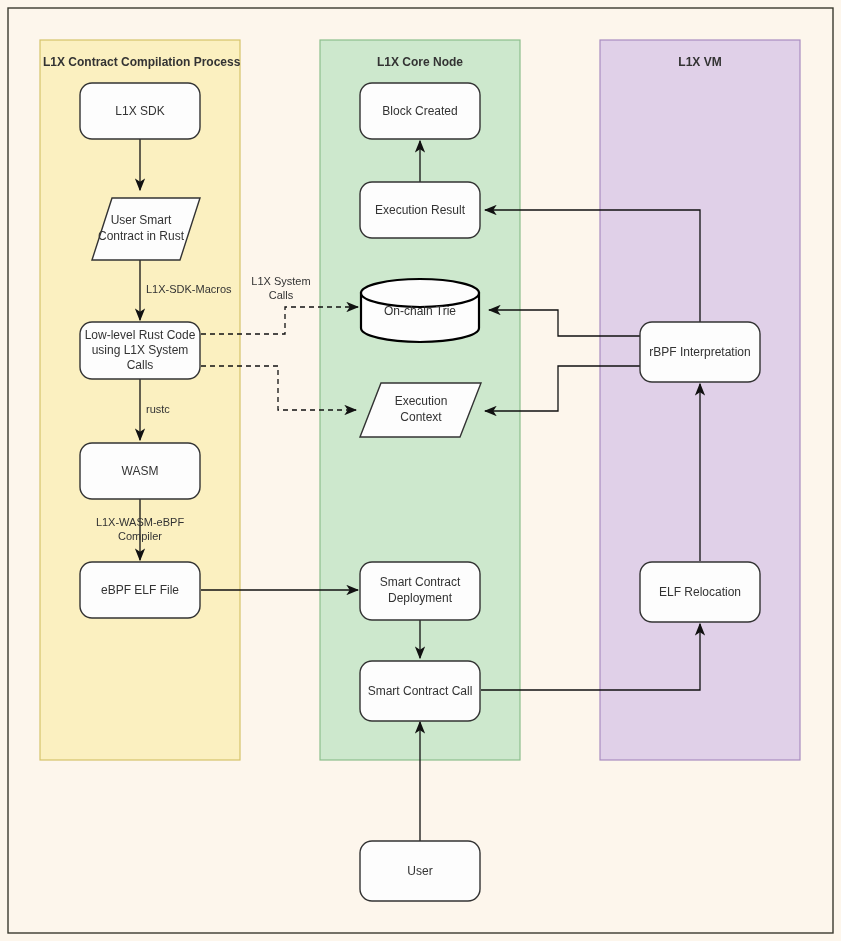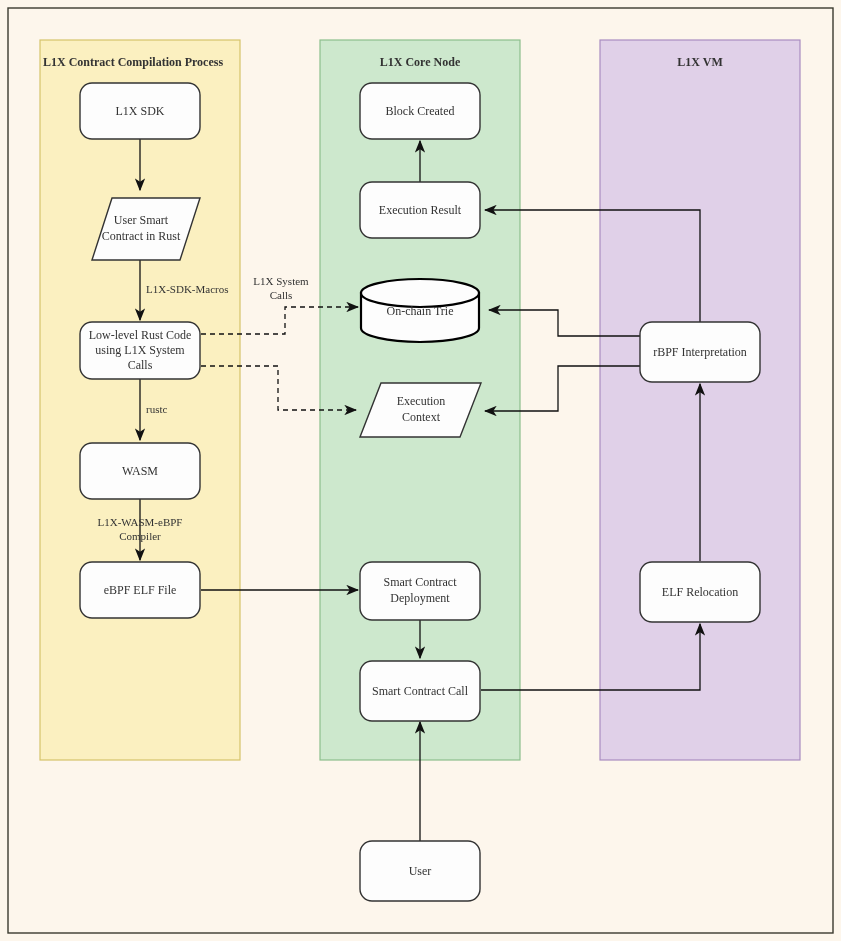--- a/index.html
+++ b/index.html
@@ -1,20 +1,20 @@
 <!DOCTYPE html>
 <html><head>
 <meta charset="utf-8">
 <style>
   html,body{margin:0;padding:0;background:#fdf6ec;}
   body{
     font-family:"Liberation Sans", sans-serif;
     width:841px;height:941px;overflow:hidden;
   }
-  #canvas{position:relative;width:841px;height:941px;background:#fdf6ec;font-family:Liberation Serif, serif;}
+  #canvas{position:relative;width:841px;height:941px;background:#fdf6ec;}
   svg#diagram{position:absolute;left:0;top:0;width:841px;height:941px;display:block;}
   .lane-title{font-size:12px;font-weight:bold;fill:#333333;}
   .node-label{font-size:12px;fill:#333333;}
   .edge-label{font-size:11px;fill:#333333;}
   .shape{fill:#fdfdfd;stroke:#333333;stroke-width:1.4;}
   .shape-db{fill:#fdfdfd;stroke:#000000;stroke-width:2.2;}
   .edge{stroke:#111111;stroke-width:1.3;fill:none;}
   .edge-dashed{stroke:#111111;stroke-width:1.3;fill:none;stroke-dasharray:5 4;}
   .lane-rect{stroke-width:1.2;}
   .outer-frame{fill:none;stroke:#3a3a2f;stroke-width:1.4;}

